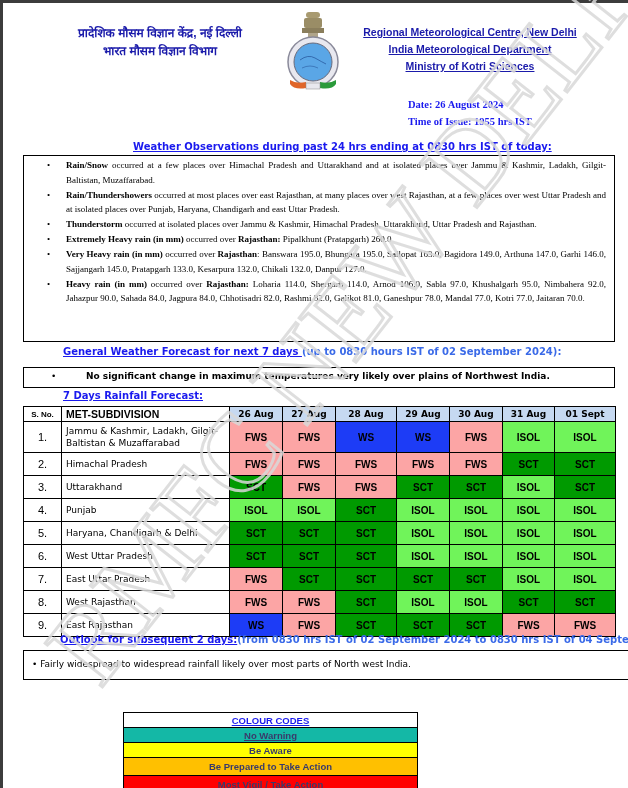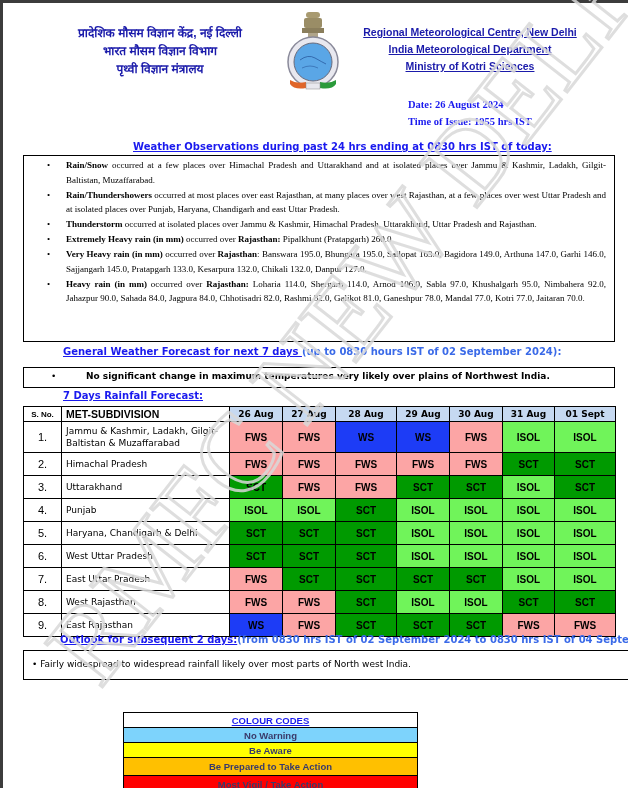--- a/index.html
+++ b/index.html
@@ -60,21 +60,20 @@
 </style>
 </head>
 <body>
 
 <div class="frame-top"></div>
 <div class="frame-left"></div>
 
 <div class="hindi-block">
   <div>प्रादेशिक मौसम विज्ञान केंद्र, नई दिल्ली</div>
   <div>भारत मौसम विज्ञान विभाग</div>
-  <div>पृथ्वी विज्ञान मंत्रालय</div>
 </div>
 
 <div class="logo">
   <svg width="62" height="84" viewBox="0 0 62 84">
 
     <rect x="24" y="2" width="14" height="6" rx="3" fill="#a89a70"></rect>
     <rect x="22" y="8" width="18" height="10" rx="2" fill="#9a8d66"></rect>
     <rect x="20" y="18" width="22" height="5" fill="#8a7e5c"></rect>
     <rect x="26" y="23" width="10" height="4" fill="#b0a58a"></rect>
 
@@ -264,21 +263,21 @@
   <span>•</span>
   <span>Fairly widespread to widespread rainfall likely over most parts of North west India.</span>
 </div>
 
 <table class="cc-table">
   <tbody>
       <tr>
         <td class="hd">COLOUR CODES</td>
       </tr>
   <tr>
-        <td style="background:#7dd3fc;">No Warning</td>
+        <td style="background:#14b8a6;text-decoration:underline;">No Warning</td>
       </tr>
   <tr>
         <td style="background:#ffff00;">Be Aware</td>
       </tr>
   <tr>
         <td class="c2" style="background:#ffc000;">Be Prepared to Take Action</td>
       </tr>
   <tr>
         <td class="c3" style="background:#ff0000;">Most Vigil / Take Action</td>
       </tr>

